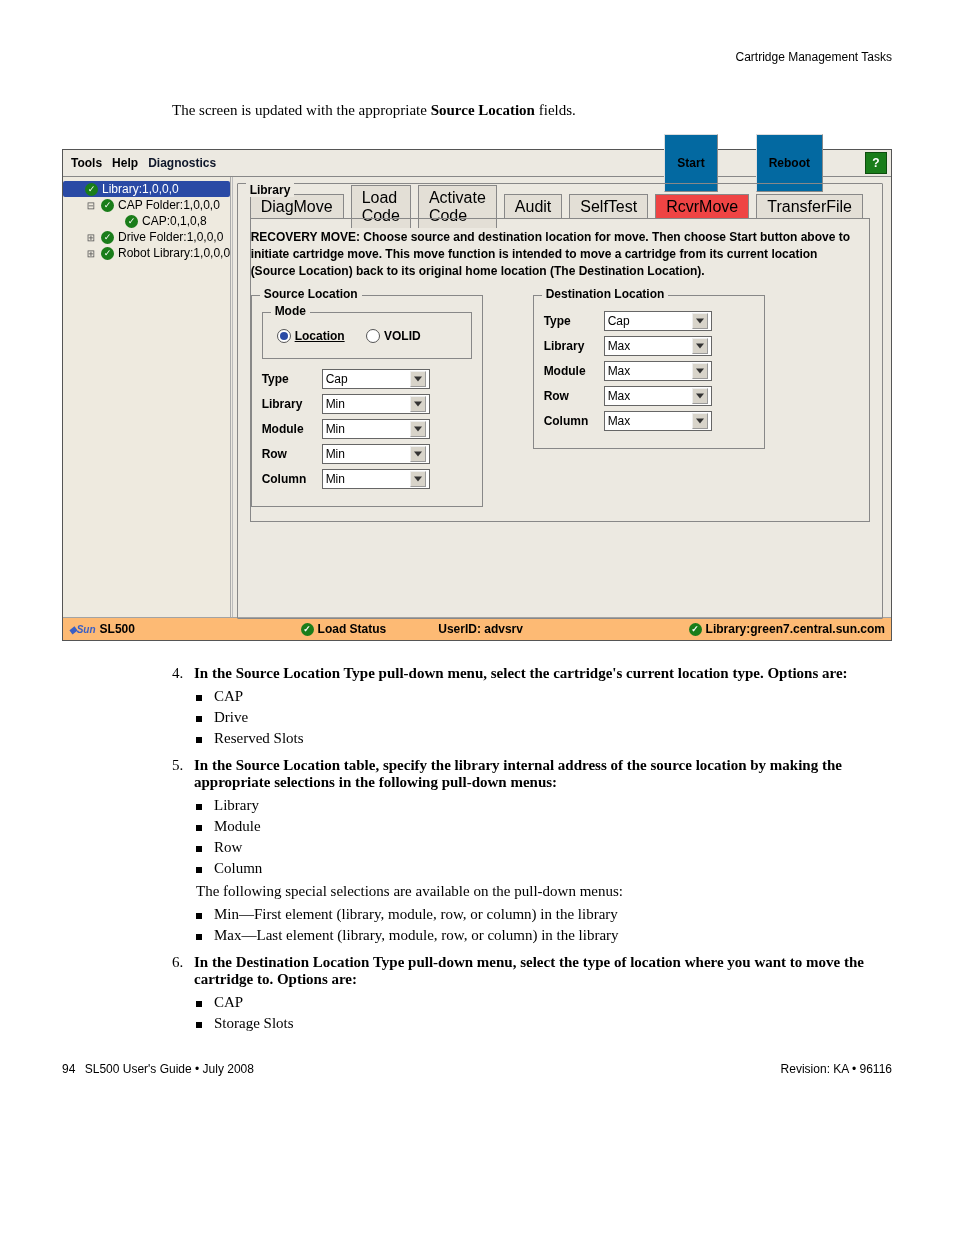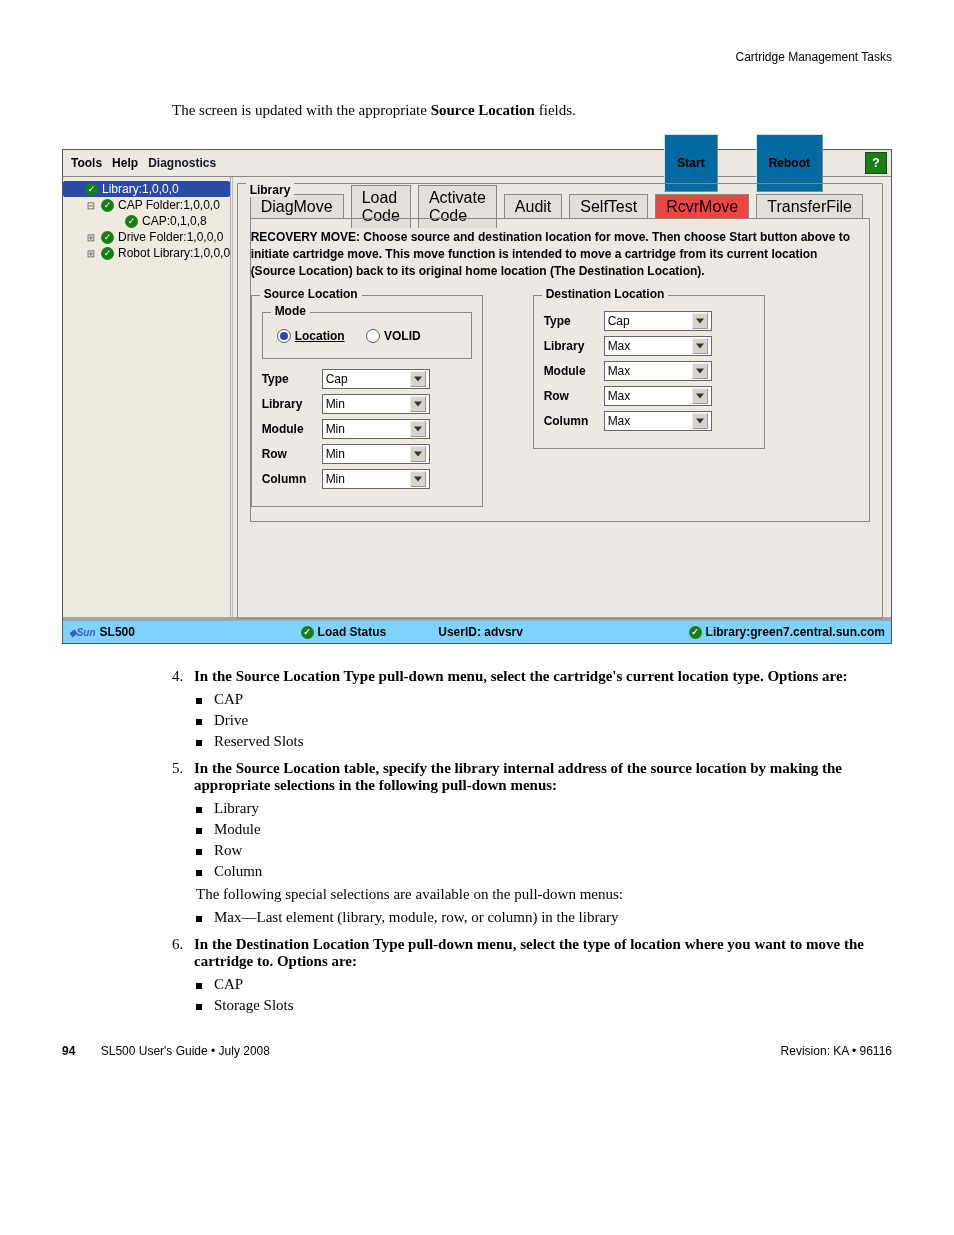--- a/index.html
+++ b/index.html
@@ -117,41 +117,41 @@
   .arr svg{width:8px;height:6px}
   .radio{display:inline-flex;align-items:center;gap:4px;margin-right:18px;font-weight:bold}
   .radio .dot{width:12px;height:12px;border:1px solid #555;border-radius:50%;position:relative;background:#fff}
   .radio.sel .dot::after{content:"";position:absolute;inset:2px;border-radius:50%;background:#2a4aa5}
   .lib-legend{
     position:absolute;top:-1px;left:8px;background:#ece9e1;
     padding:0 4px;font-weight:bold;
   }
   
   .status-bar{
-    border-top:4px solid #a3a3a3;background:#7dd3fc;height:22px;
+    border-top:1px solid #a3a3a3;background:#fdba74;height:22px;
     padding:0 6px;font-weight:bold;font-size:12px;gap:6px;
   }
   .status-bar .seg{display:flex;align-items:center;gap:4px}
   .sun-badge{color:#3b5fc4;font-size:10px;font-style:italic}
   
   .steps{margin-left:110px;font-size:15px}
   .step{display:flex;margin:10px 0 4px 0}
   .step .num{width:22px;flex-shrink:0}
   .step .txt{flex:1;font-weight:bold}
   ul.sq{list-style:none;margin:6px 0 6px 24px;padding:0}
   ul.sq li{position:relative;padding-left:18px;margin:4px 0;font-size:15px}
   ul.sq li::before{content:"";position:absolute;left:0;top:7px;width:6px;height:6px;background:#000}
   .note{margin:4px 0 4px 24px}
   
   .footer{
     display:flex;justify-content:space-between;
     font-size:12px;font-family:Arial,Helvetica,sans-serif;
     margin-top:30px;
   }
-  .footer .pn{font-weight:bold;margin-right:22px}
+  .footer .pn{font-weight:normal;margin-right:6px}
 </style>
 </head>
 <body>
 
 <div class="page">
   <div class="running-head">Cartridge Management Tasks</div>
 
   <p class="caption">
     <span>The screen is updated with the appropriate </span><b>Source Location</b><span> fields.</span>
   </p>
@@ -399,20 +399,21 @@
     <div class="txt">In the Source Location table, specify the library internal address of the source location by making the appropriate selections in the following pull-down menus:</div>
       </div>
       <ul class="sq">
         <li>Library</li>
         <li>Module</li>
         <li>Row</li>
         <li>Column</li>
       </ul>
       <div class="note">The following special selections are available on the pull-down menus:</div>
       <ul class="sq">
+        <li>Min—First element (library, module, row, or column) in the library</li>
         <li>Max—Last element (library, module, row, or column) in the library</li>
       </ul>
       <div class="step">
     <div class="num">6.</div>
     <div class="txt">In the Destination Location Type pull-down menu, select the type of location where you want to move the cartridge to. Options are:</div>
       </div>
       <ul class="sq">
         <li>CAP</li>
         <li>Storage Slots</li>
       </ul>

